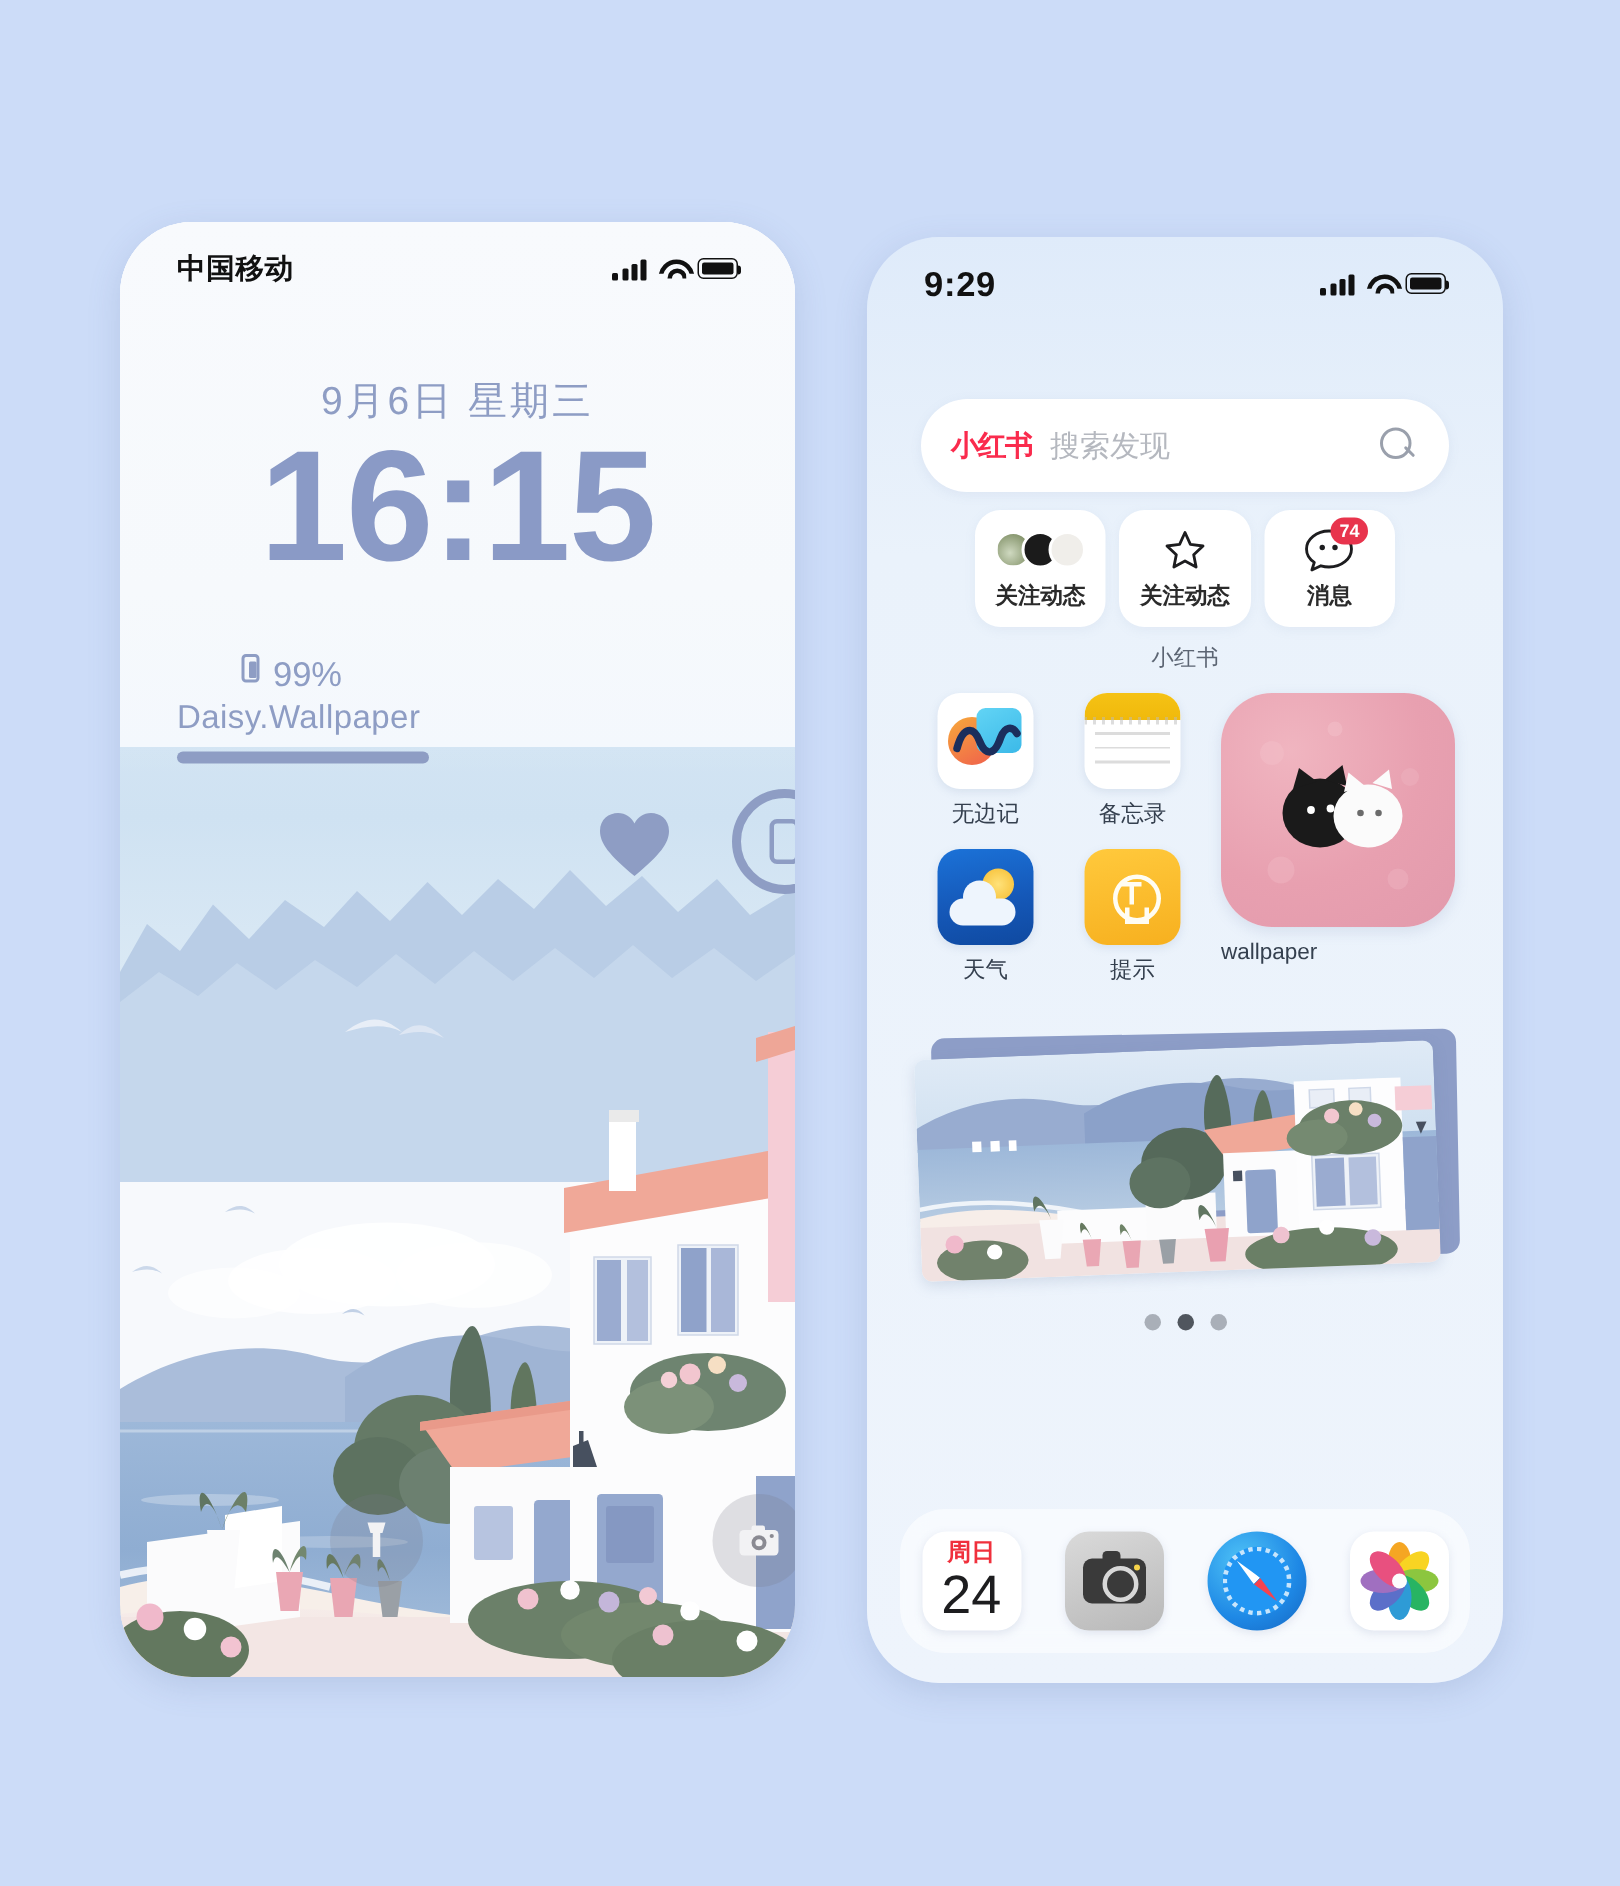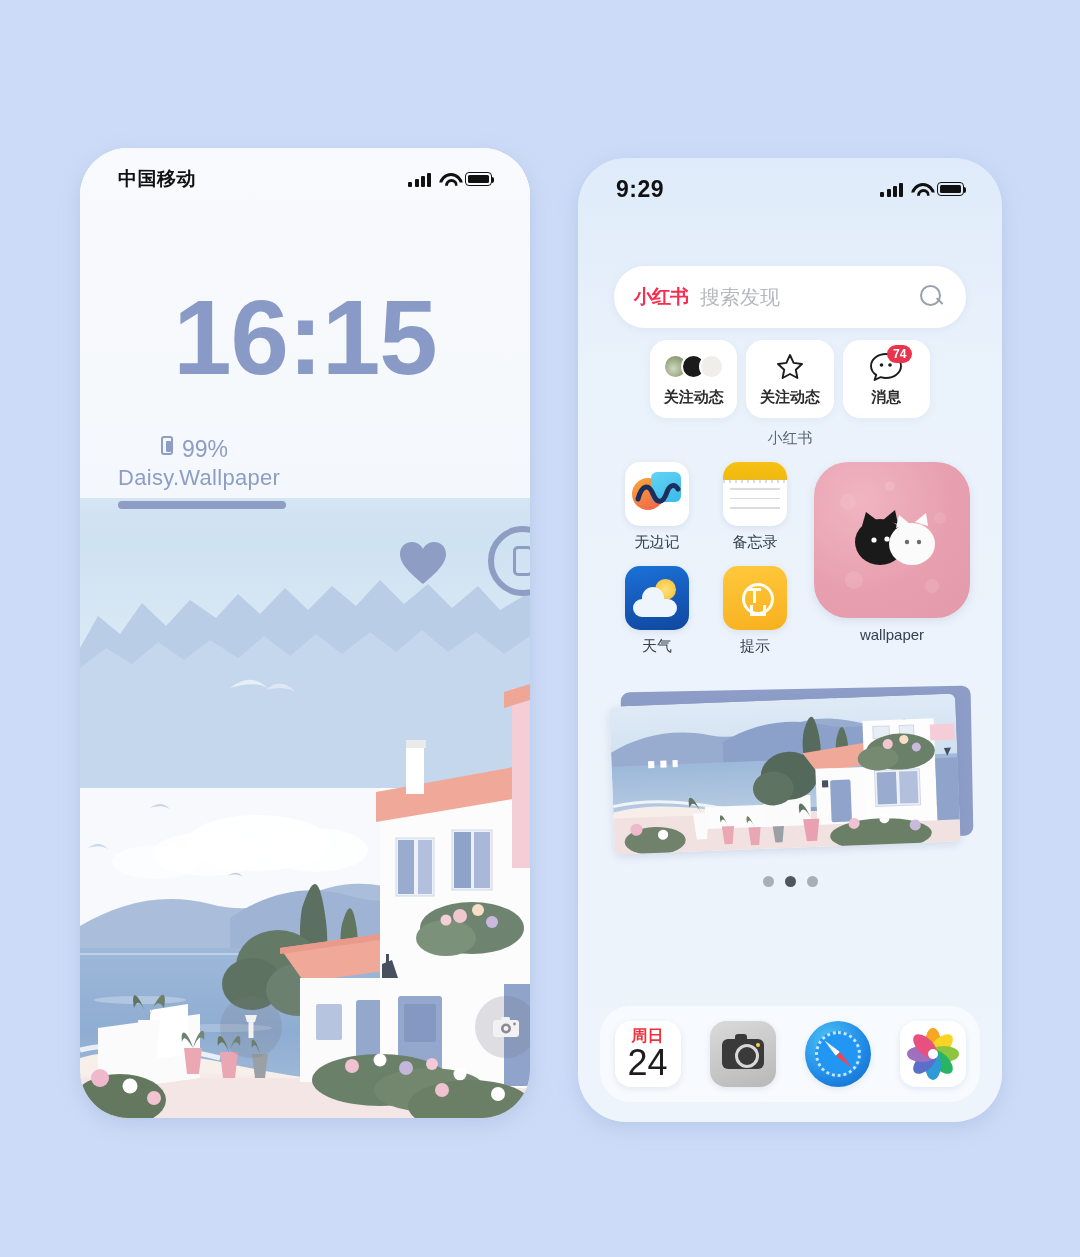--- a/index.html
+++ b/index.html
@@ -158,21 +158,21 @@
   .apps { display:flex; margin: 14px 30px 0 30px; gap:0; }
   .apps-left { width:196px; display:flex; flex-wrap:wrap; }
   .app {
     width:98px; display:flex; flex-direction:column; align-items:center;
     margin-bottom:14px;
   }
   .app-icon { width:64px;height:64px;border-radius:15px; overflow:hidden; position:relative;
               box-shadow:0 2px 6px rgba(120,140,180,.17); }
   .app-label { font-size:15px; color:#35404f; margin-top:7px; font-weight:500; }
 
-  .wall-widget { margin-left:10px; display:flex; flex-direction:column; align-items:center; }
+  .wall-widget { margin-left:10px; display:flex; flex-direction:column; align-items:flex-start; }
   .wall-box {
     width:156px;height:156px;border-radius:34px; overflow:hidden; position:relative;
     background: radial-gradient(circle at 30% 25%, #f0b5c0, #e8a0b0 55%, #e29aac 100%);
     box-shadow:0 3px 9px rgba(120,140,180,.18);
   }
   .wall-label { font-size:15px; color:#35404f; margin-top:8px; }
 
   
   .photostack { position:relative; margin: 22px 34px 0 34px; height:166px; }
   .ps-back {
@@ -410,20 +410,21 @@
           <i></i>
           <i></i>
         </div>
       <div class="wifi"></div>
       <div class="batt">
           <span></span>
         </div>
     </div>
   </div>
 
+  <div class="lock-date">9月6日 星期三</div>
   <div class="lock-time">16:15</div>
 
   <div class="lock-info">
     <div class="lock-batt-row">
       <div class="mini-batt"></div>
       <div class="lock-pct">99%</div>
     </div>
     <div class="lock-name">Daisy.Wallpaper</div>
     <div class="lock-bar"></div>
   </div>

